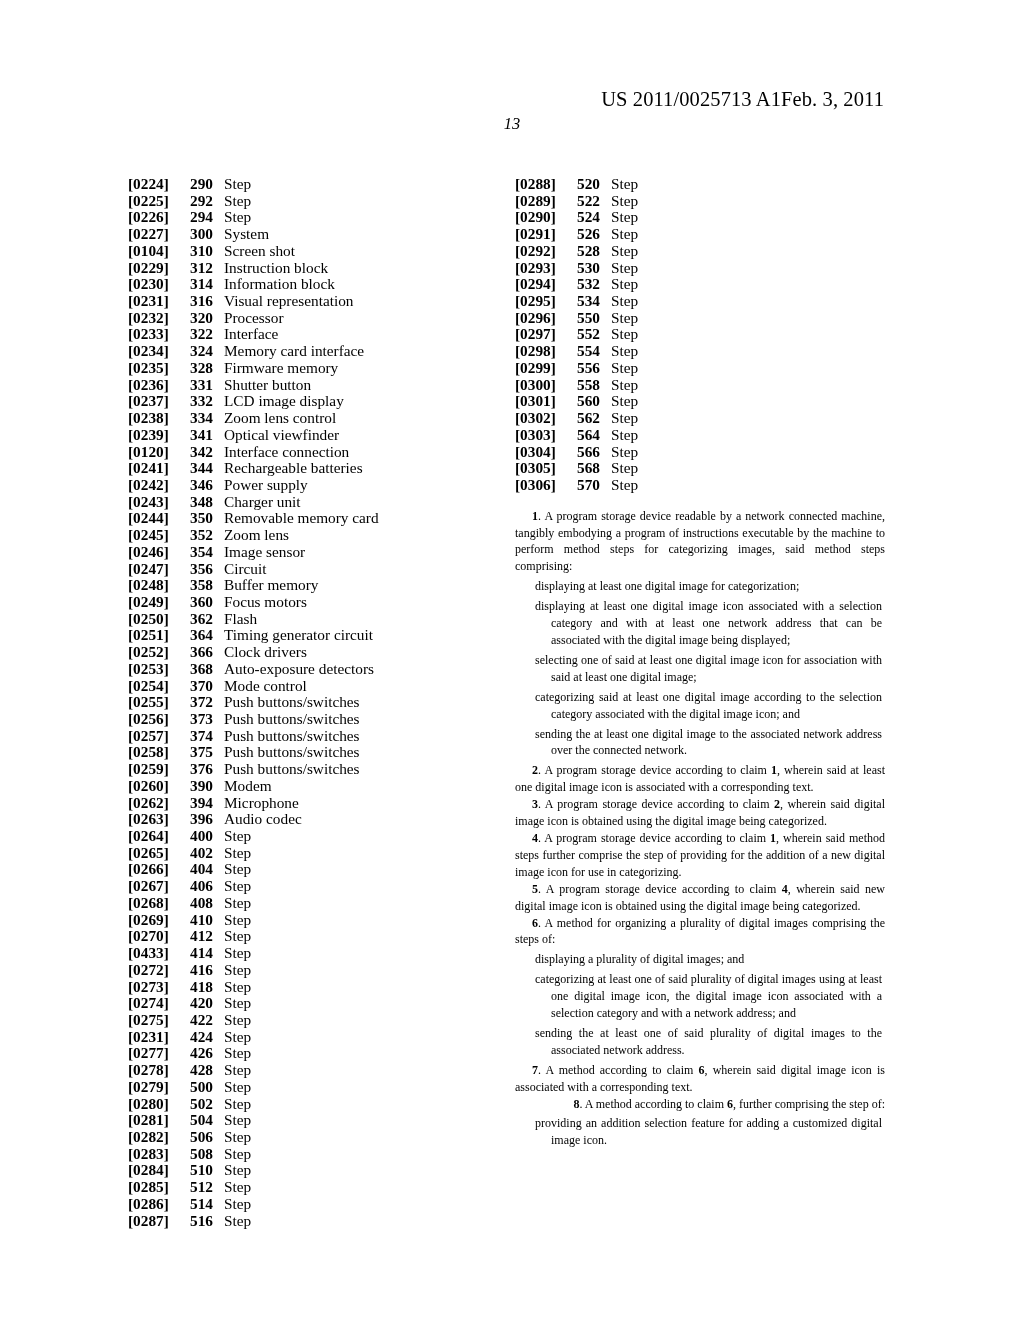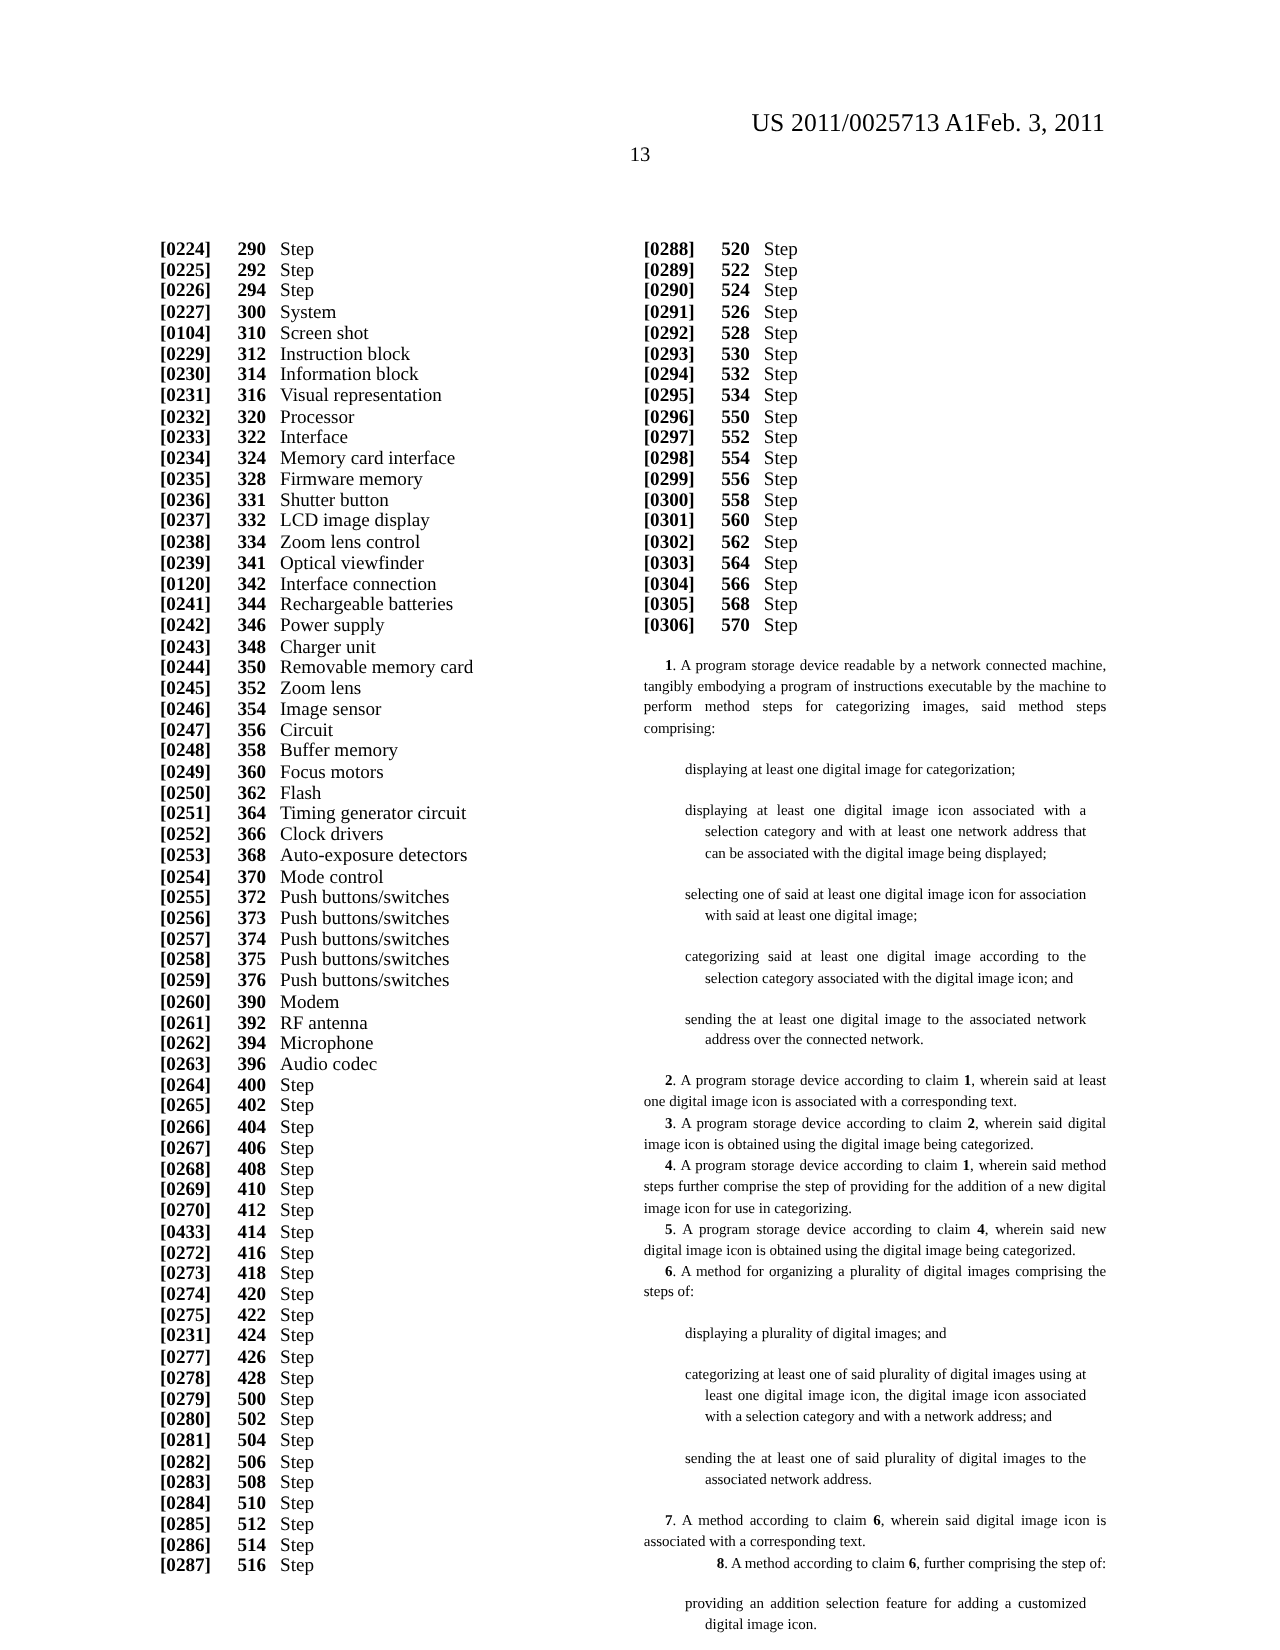--- a/index.html
+++ b/index.html
@@ -33,32 +33,33 @@
     letter-spacing: 0.1px;
     white-space: nowrap;
   }
   #page-number {
     position: absolute;
     left: 0;
     top: 114px;
     width: 1024px;
     text-align: center;
     font-size: 16.5px;
+    font-style: italic;
   }
 
   
   #body-columns {
     position: absolute;
     left: 0;
     top: 176px;
     width: 1024px;
   }
   .column {
     position: absolute;
-    top: 16px;
+    top: 0;
   }
   #left-column  { left: 128px; width: 355px; }
   #right-column { left: 515px; width: 370px; }
 
   
   .ref-list {
     list-style: none;
     margin: 0;
     padding: 0;
   }
@@ -101,21 +102,21 @@
   .claim-lead {
     text-indent: 17px;
   }
   .claim-num {
     font-weight: bold;
   }
   .claim-ref {
     font-weight: bold;
   }
   .claim-step {
-    margin: 16px;
+    margin: 3px;
     padding-left: 33px;
     text-indent: -16px;
     text-align: justify;
     text-justify: inter-word;
   }
   .claim-step.nojust { text-align: left; }
   .claim.nojust { text-align: right; }
 </style>
 </head>
 <body>
@@ -308,25 +309,20 @@
         </li>
         <li class="ref-item">
           <span class="ref-para">[0259]</span>
           <span class="ref-num">376</span>
           <span class="ref-label">Push buttons/switches</span>
         </li>
         <li class="ref-item">
           <span class="ref-para">[0260]</span>
           <span class="ref-num">390</span>
           <span class="ref-label">Modem</span>
-        </li>
-        <li class="ref-item">
-          <span class="ref-para">[0261]</span>
-          <span class="ref-num">392</span>
-          <span class="ref-label">RF antenna</span>
         </li>
         <li class="ref-item">
           <span class="ref-para">[0262]</span>
           <span class="ref-num">394</span>
           <span class="ref-label">Microphone</span>
         </li>
         <li class="ref-item">
           <span class="ref-para">[0263]</span>
           <span class="ref-num">396</span>
           <span class="ref-label">Audio codec</span>

